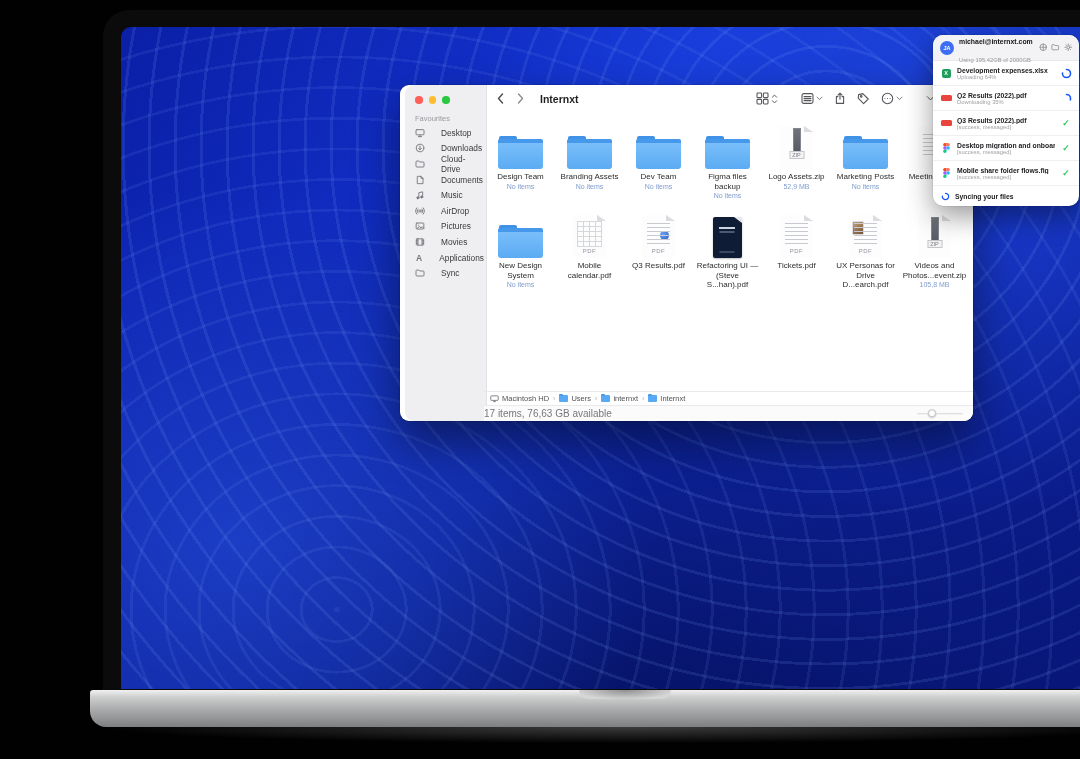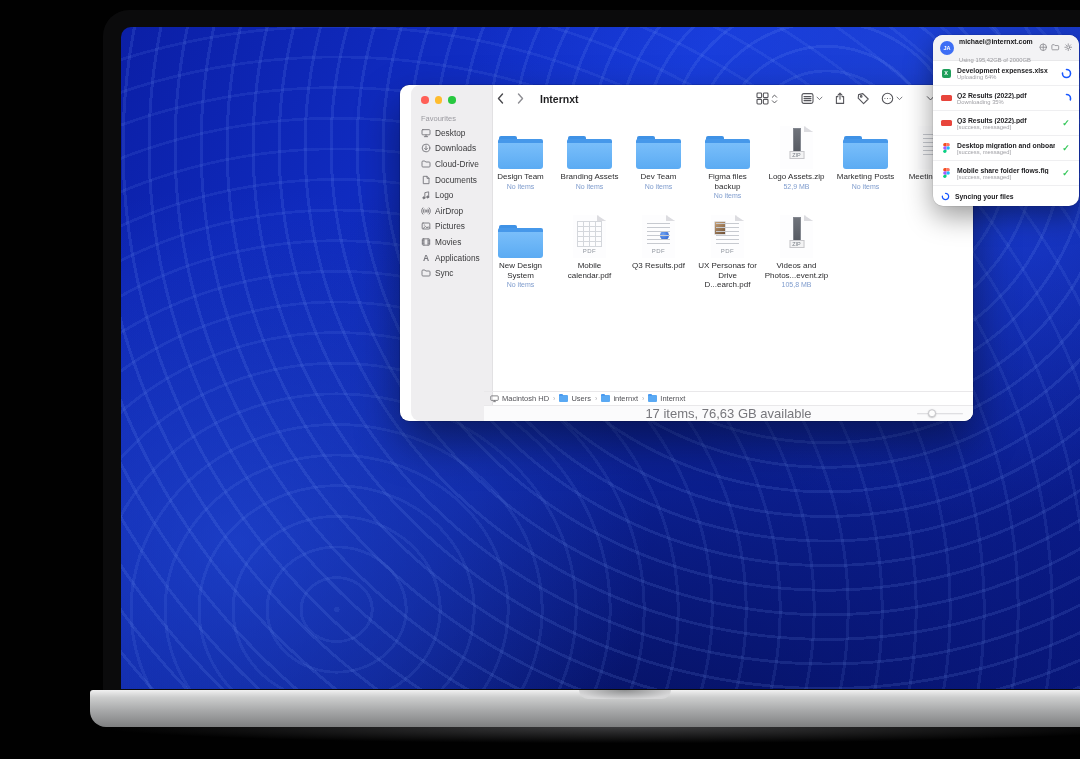--- a/index.html
+++ b/index.html
@@ -28,28 +28,28 @@
     border-radius:3px 3px 16px 16px; }
   .base .notch { position:absolute; left:50%; top:0; transform:translateX(-50%);
     width:92px; height:9px; border-radius:0 0 46px 46px;
     background:radial-gradient(ellipse at 50% 0, #8e8f90, #d6d6d7 75%); }
   .base-shadow { position:absolute; left:110px; top:727px; width:1030px; height:16px;
     background:radial-gradient(ellipse at 50% 0%, rgba(70,70,72,.85), rgba(0,0,0,0) 72%); }
 
   
   .window { position:absolute; left:279px; top:58px; width:573px; height:336px;
     background:#fff; border-radius:9px; box-shadow:0 20px 45px rgba(0,0,0,.45), 0 0 0 .5px rgba(0,0,0,.25); }
-  .sidebar { position:absolute; left:11px; top:0; bottom:0; width:82px;
+  .sidebar { position:absolute; left:5px; top:0; bottom:0; width:82px;
     background:#efeef0; border-right:1px solid #e2e1e3; border-radius:9px 0 0 9px;text-decoration:underline; }
   .traffic { position:absolute; left:10px; top:11px; display:flex; gap:6px; }
   .tl { width:7.5px; height:7.5px; border-radius:50%; }
   .tl.r { background:#ff5f57; } .tl.y { background:#febc2e; } .tl.g { background:#28c840; }
   .fav-label { position:absolute; left:10px; top:29px; font-size:7.5px; color:#9b9aa0; }
   .side-list { position:absolute; left:6px; top:40px; right:2px; }
-  .side-item { display:flex; align-items:center; gap:4px; height:15.6px; padding-left:4px;
+  .side-item { display:flex; align-items:center; gap:16px; height:15.6px; padding-left:4px;
     border-radius:4px; color:#3a3a3c; font-size:8.3px; }
   .side-item svg { width:10px; height:10px; stroke:#77777d; fill:none;
     stroke-width:1.1; stroke-linecap:round; stroke-linejoin:round; flex:0 0 auto; }
   .side-item .appA { width:10px; text-align:center; font-size:8.5px; font-weight:700; color:#77777d; }
 
   .main { position:absolute; left:84px; top:0; right:0; bottom:0;padding-left:48px; }
   .toolbar { position:absolute; left:0; top:0; right:0; height:27px; display:flex; align-items:center; }
   .navbtn { width:12px; display:flex; justify-content:center; }
   .navbtn svg { width:7px; height:11px; fill:none; stroke-linecap:round; stroke-linejoin:round; stroke-width:1.4; }
   .back { margin-left:10px; } .back svg { stroke:#4a4a4e; }
@@ -111,21 +111,21 @@
   
   .crumbbar { position:absolute; left:0; right:0; bottom:16px; height:14px; border-top:1px solid #e9e8ea;
     display:flex; align-items:center; gap:4px; padding-left:6px; font-size:7.5px; color:#525257; }
   .crumb { display:flex; align-items:center; gap:3px; }
   .crumb-sep { color:#b2b2b6; font-size:7px; }
   .hd-icon svg { width:9px; height:9px; stroke:#6d6d72; fill:none; stroke-width:1.1; }
   .mini-folder { position:relative; width:9px; height:7px; background:#5aa9f3; border-radius:1px; }
   .mini-folder::before { content:""; position:absolute; left:0; top:-1.5px; width:4px; height:2px;
     background:#4a9af0; border-radius:1px 1px 0 0; }
   .statusbar { position:absolute; left:0; right:0; bottom:0; height:16px; border-top:1px solid #e9e8ea;
-    display:flex; align-items:center; justify-content:center; font-size:13px; color:#77777c;
+    display:flex; align-items:center; font-size:10px; color:#77777c;
     border-radius:0 0 9px 0; background:#fbfbfc; }
   .zoomslider { position:absolute; right:10px; top:50%; transform:translateY(-50%);
     width:46px; height:1.5px; background:#d6d6d9; border-radius:1px; }
   .zoomknob { position:absolute; left:11px; top:50%; transform:translate(0,-50%);
     width:8px; height:8px; border-radius:50%; background:#fdfdfd;
     border:.5px solid #c8c8cc; box-shadow:0 .5px 1.5px rgba(0,0,0,.25); }
 
   
   .popup { position:absolute; left:812px; top:8px; width:146px; background:#fff;
     border-radius:10px; box-shadow:0 10px 28px rgba(0,0,0,.4), 0 0 0 .5px rgba(0,0,0,.12); z-index:50; }
@@ -195,21 +195,21 @@
                 <path d="M7.2 1.6V4h2.4"></path>
               </svg>
             <span>Documents</span>
           </div>
           <div class="side-item">
             <svg viewBox="0 0 12 12">
                 <path d="M4.6 9.4V3.2l4.6-1v6.2"></path>
                 <circle cx="3.4" cy="9.4" r="1.2" fill="#77777d"></circle>
                 <circle cx="8" cy="8.4" r="1.2" fill="#77777d"></circle>
               </svg>
-            <span>Logo</span>
+            <span>Music</span>
           </div>
           <div class="side-item">
             <svg viewBox="0 0 12 12">
                 <circle cx="6" cy="6" r="1.3"></circle>
                 <path d="M3.6 8.4a3.4 3.4 0 010-4.8M8.4 3.6a3.4 3.4 0 010 4.8M2.2 9.8a5.4 5.4 0 010-7.6M9.8 2.2a5.4 5.4 0 010 7.6"></path>
               </svg>
             <span>AirDrop</span>
           </div>
           <div class="side-item">
             <svg viewBox="0 0 12 12">
@@ -376,20 +376,36 @@
             <div class="finfo"></div>
           </div>
           <div class="cell">
             <div class="ficon">
                 <div class="fi-page fi-lines">
               <span class="fi-chartdot"></span>
               <span class="tagtxt">PDF</span>
             </div>
               </div>
             <div class="fname">Q3 Results.pdf</div>
+            <div class="finfo"></div>
+          </div>
+          <div class="cell">
+            <div class="ficon">
+                <div class="fi-book"></div>
+              </div>
+            <div class="fname">Refactoring UI — (Steve S...han).pdf</div>
+            <div class="finfo"></div>
+          </div>
+          <div class="cell">
+            <div class="ficon">
+                <div class="fi-page fi-lines">
+              <span class="tagtxt">PDF</span>
+            </div>
+              </div>
+            <div class="fname">Tickets.pdf</div>
             <div class="finfo"></div>
           </div>
 
           <div class="cell">
             <div class="ficon">
                 <div class="fi-page fi-lines">
               <span class="fi-picblock"></span>
               <span class="tagtxt">PDF</span>
             </div>
               </div>

